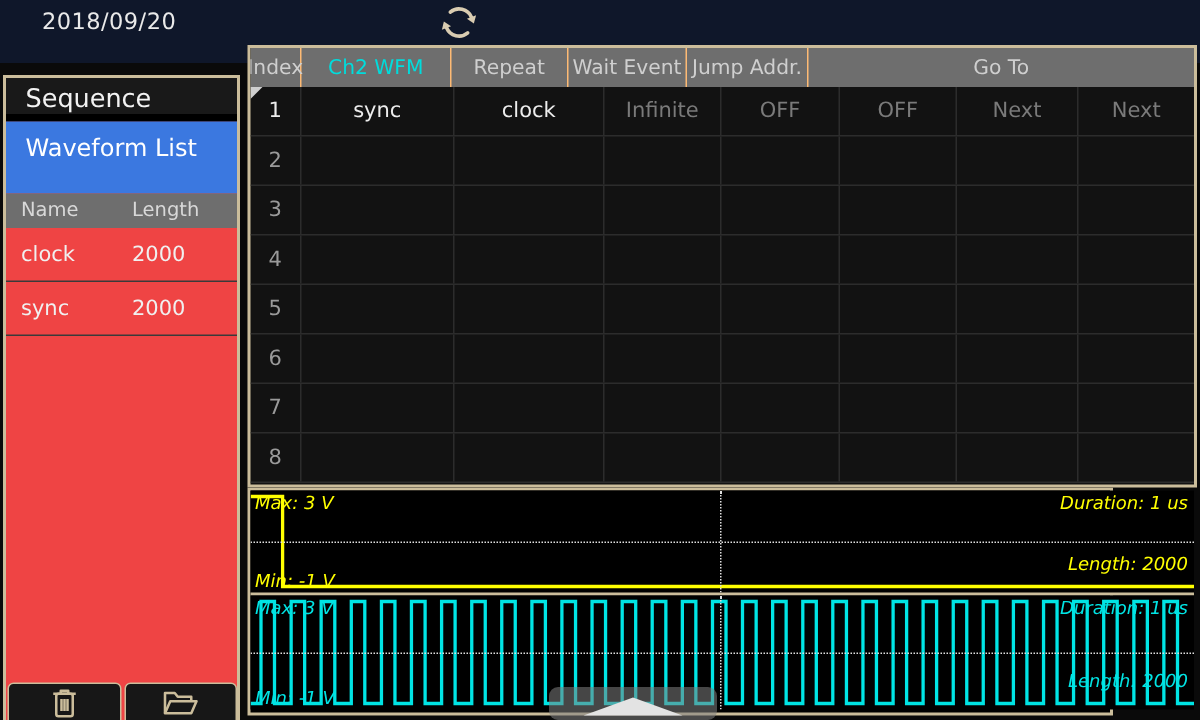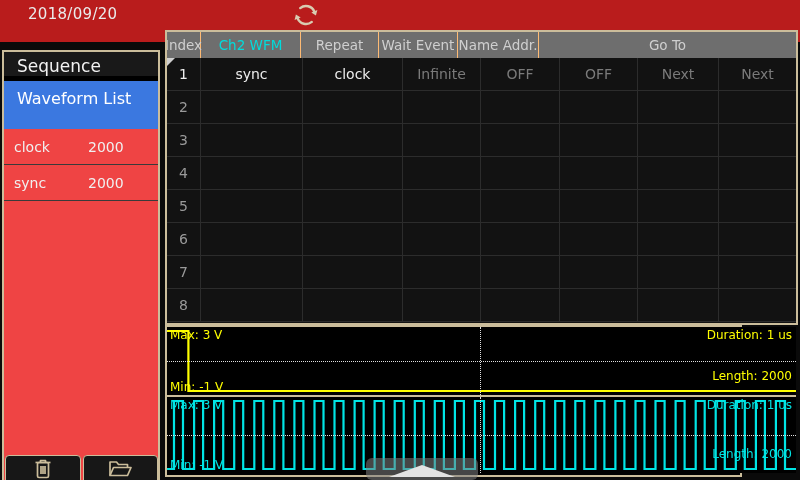--- a/index.html
+++ b/index.html
@@ -2,21 +2,21 @@
 <html><head>
 <meta charset="utf-8">
 <style>
   html,body{margin:0;padding:0;background:#000;}
   body{width:800px;height:480px;overflow:hidden;
        font-family:"DejaVu Sans","Liberation Sans",sans-serif;}
   *{box-sizing:border-box;}
   #screen{position:relative;width:800px;height:480px;background:#0a0a0a;}
 
   
-  #topbar{position:absolute;left:0;top:0;width:800px;height:42px;background:#b91c1c;}
+  #topbar{position:absolute;left:0;top:0;width:800px;height:42px;background:#0f172a;}
   #date{position:absolute;left:28px;top:5px;font-size:15px;color:#eaeaea;letter-spacing:.3px;}
   #refresh{position:absolute;left:291px;top:1px;width:30px;height:28px;background:none;border:none;padding:0;cursor:pointer;}
 
   
   #sidebar{position:absolute;left:2px;top:37px;width:158px;height:441px;
            background:#ef4444;border:2px solid #cbbd9b;margin-top:13px;}
   #seq-title{height:29px;line-height:29px;padding-left:13px;font-size:17px;color:#f2f2f2;
              background:#191919;border-bottom:5px solid #000;}
   #wf-item{height:48px;line-height:36px;padding-left:13px;font-size:16px;color:#fff;background:#3b78e0;cursor:pointer;}
   #list-header{height:23px;background:#6e6e6e;display:flex;align-items:center;font-size:13px;color:#d8d8d8;}
@@ -39,21 +39,21 @@
          border-right:1px solid #2c2c2c;position:relative;}
   .tcell.dim{color:#7a7a7a;}
   .tcell.idxdim{color:#9a9a9a;}
   .c0{width:34px;}.c1{width:102px;}.c2{width:100px;}.c3{width:78px;}
   .c4{width:79px;}.c5{width:78px;}.c6{width:81px;}.c7{flex:1;border-right:none;}
   .marker{position:absolute;left:0;top:0;width:0;height:0;
           border-top:8px solid #cfcfcf;border-right:8px solid transparent;}
 
   
   #preview{position:absolute;left:165px;top:325px;width:577px;height:152px;
-           border:2px solid #cbbd9b;background:#000;}
+           border:2px solid #cbbd9b;background:#000;font-style:italic;}
   .pane{position:relative;width:629px;background:#000;overflow:hidden;}
   #pane1{height:70px;border-bottom:2px solid #cbbd9b;}
   #pane2{height:76px;}
   .wave{position:absolute;left:0;top:0;width:100%;height:100%;display:block;}
   .dot-h{position:absolute;left:0;right:0;top:50%;border-top:1px dotted #e0e0e0;}
   .dot-v{position:absolute;top:0;bottom:0;left:313px;border-left:1px dotted #e0e0e0;}
   .lbl{position:absolute;font-size:12px;line-height:14px;}
   .tl{left:3px;top:1px;}  .tr{right:4px;top:1px;}
   .bl{left:3px;bottom:1px;} .br{right:4px;bottom:12px;}
 
@@ -81,20 +81,24 @@
           <polygon points="23.9,14.6 25.4,9.1 19.3,11.5" fill="#d9ccb1"></polygon>
           <polygon points="3.9,13.4 2.6,18.9 8.7,16.5" fill="#d9ccb1"></polygon>
         </svg>
       </span>
     </button>
   </div>
 
   <div id="sidebar">
     <div id="seq-title">Sequence</div>
     <div id="wf-item">Waveform List</div>
+    <div id="list-header">
+      <span class="lc0">Name</span>
+      <span class="lc1">Length</span>
+    </div>
     <div id="wf-list">
         <div class="wrow">
           <span class="wc0">clock</span>
           <span class="wc1">2000</span>
         </div>
         <div class="wrow">
           <span class="wc0">sync</span>
           <span class="wc1">2000</span>
         </div>
       </div>
@@ -119,21 +123,21 @@
       </button>
     </div>
   </div>
 
   <div id="seq-table">
     <div class="thead" id="thead">
         <div class="hcell c0">Index</div>
         <div class="hcell c2" style="color: rgb(0, 220, 220);">Ch2 WFM</div>
         <div class="hcell c3">Repeat</div>
         <div class="hcell c4">Wait Event</div>
-        <div class="hcell c6">Name Addr.</div>
+        <div class="hcell c6">Jump Addr.</div>
         <div class="hcell c7">Go To</div>
       </div>
     <div id="tbody">
         <div class="trow">
           <div class="tcell c0">1<i class="marker"></i></div>
           <div class="tcell c1">sync</div>
           <div class="tcell c2">clock</div>
           <div class="tcell c3 dim">Infinite</div>
           <div class="tcell c4 dim">OFF</div>
           <div class="tcell c5 dim">OFF</div>

